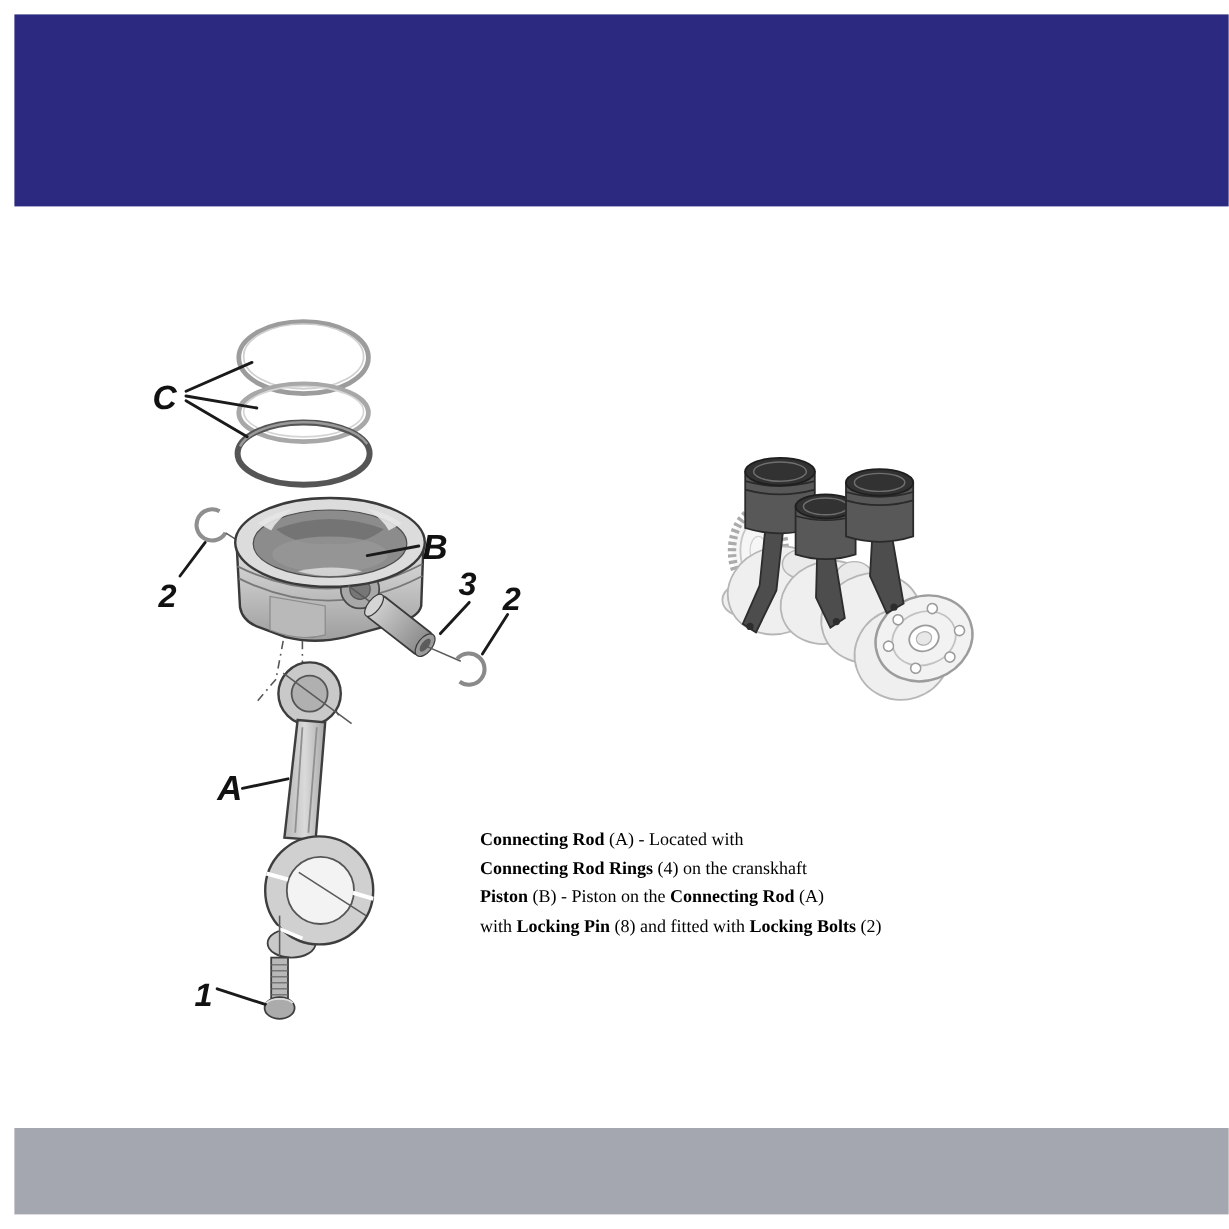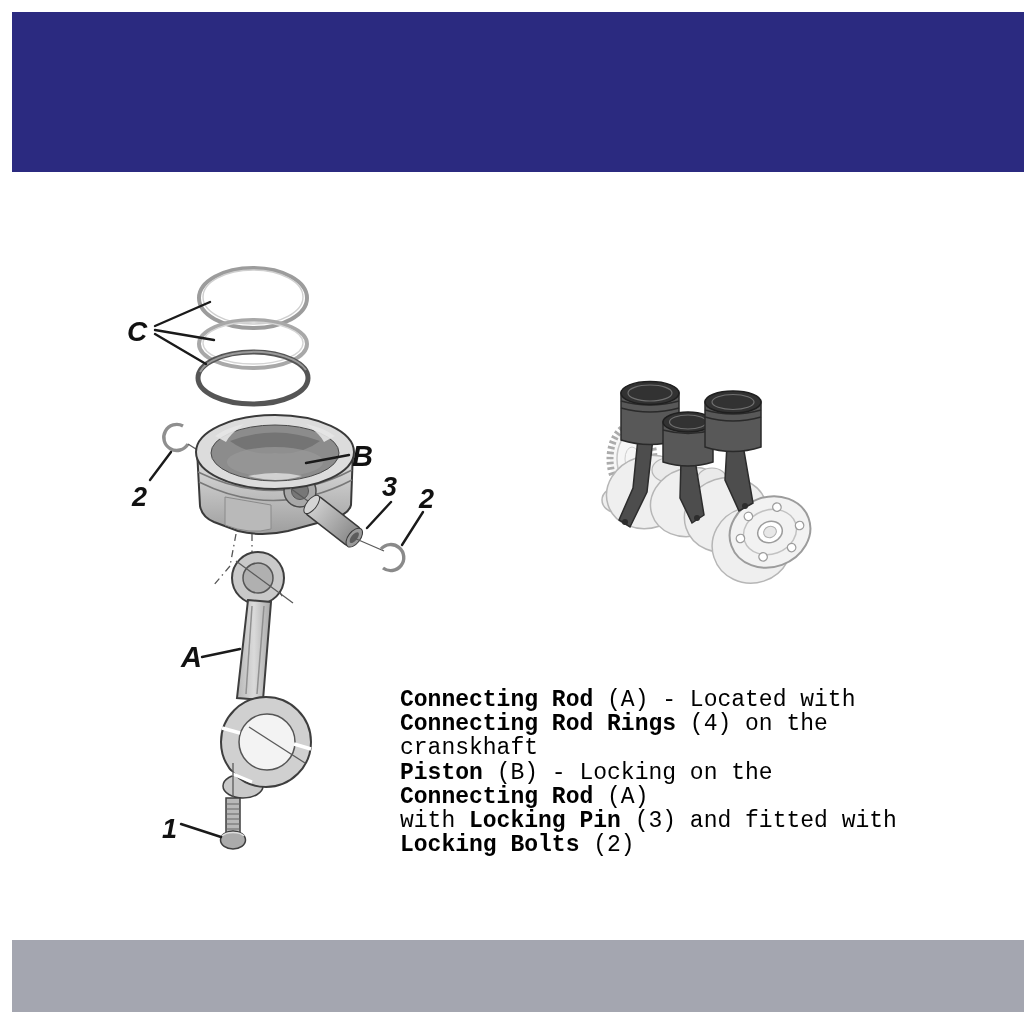--- a/index.html
+++ b/index.html
@@ -5,22 +5,22 @@
   html,body{margin:0;padding:0;}
   body{
     width:1024px;height:1024px;position:relative;background:#ffffff;
     font-family:"Liberation Sans",sans-serif;overflow:hidden;
   }
   .top-banner{position:absolute;left:12px;top:12px;right:0;height:160px;}
   .bottom-banner{position:absolute;left:12px;top:940px;right:0;height:72px;}
   .diagram-svg{position:absolute;left:0;top:0;width:1024px;height:1024px;}
   .description{
     position:absolute;left:400px;top:688px;width:500px;
-    font-size:23px;line-height:24.2px;color:#000000;
-    font-family:Liberation Mono, monospace;
+    font-size:15px;line-height:24.2px;color:#000000;
+    font-family:Liberation Serif, serif;
   }
   .desc-line b{font-weight:bold;}
   .callout{
     font-family:"Liberation Sans",sans-serif;
     font-weight:bold;font-style:italic;fill:#111111;
   }
   .leader{stroke:#1a1a1a;stroke-width:2.4;stroke-linecap:round;}
   .thinline{stroke:#5a5a5a;stroke-width:1.3;fill:none;}
   .dashdot{stroke:#555555;stroke-width:1.3;fill:none;stroke-dasharray:7 4 1.5 4;}
 </style>
@@ -192,15 +192,15 @@
       <path d="M 705,417 Q 733,425 761,417" fill="none" stroke="#2a2a2a" stroke-width="1.5"></path>
       <ellipse cx="733" cy="402" rx="28" ry="11" fill="#323232" stroke="#1f1f1f" stroke-width="1.5"></ellipse>
       <ellipse cx="733" cy="402" rx="21" ry="7.5" fill="none" stroke="#6f6f6f" stroke-width="1.2"></ellipse>
     </g>
   </g>
 </svg>
 
 <div class="description">
     <div class="desc-line"><b>Connecting Rod</b><span> (A) - Located with</span></div>
     <div class="desc-line"><b>Connecting Rod Rings</b><span> (4) on the cranskhaft</span></div>
-    <div class="desc-line"><b>Piston</b><span> (B) - Locking on the </span><b>Connecting Rod</b><span> (A)</span></div>
-    <div class="desc-line"><span>with </span><b>Locking Pin</b><span> (3) and fitted with </span><b>Locking Bolts</b><span> (2)</span></div>
+    <div class="desc-line"><b>Piston</b><span> (B) - Piston on the </span><b>Connecting Rod</b><span> (A)</span></div>
+    <div class="desc-line"><span>with </span><b>Locking Pin</b><span> (8) and fitted with </span><b>Locking Bolts</b><span> (2)</span></div>
   </div>
 
 </body></html>

